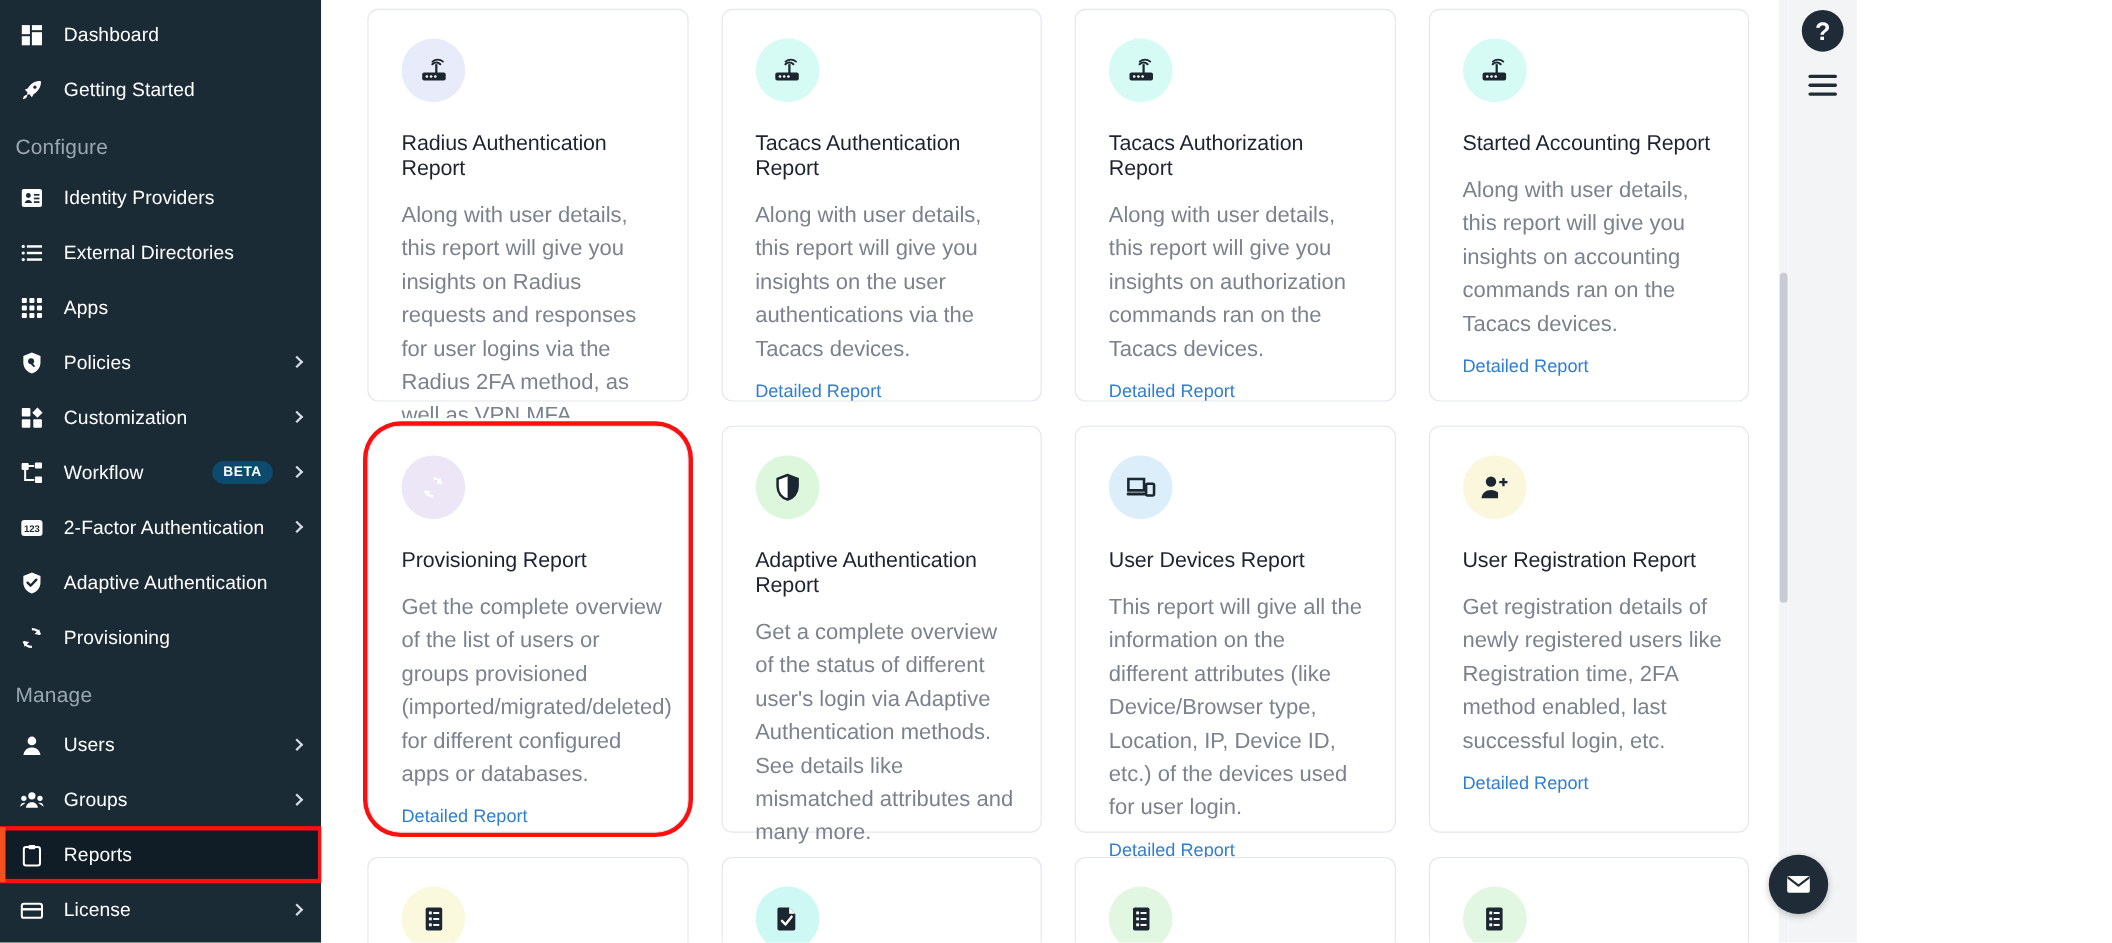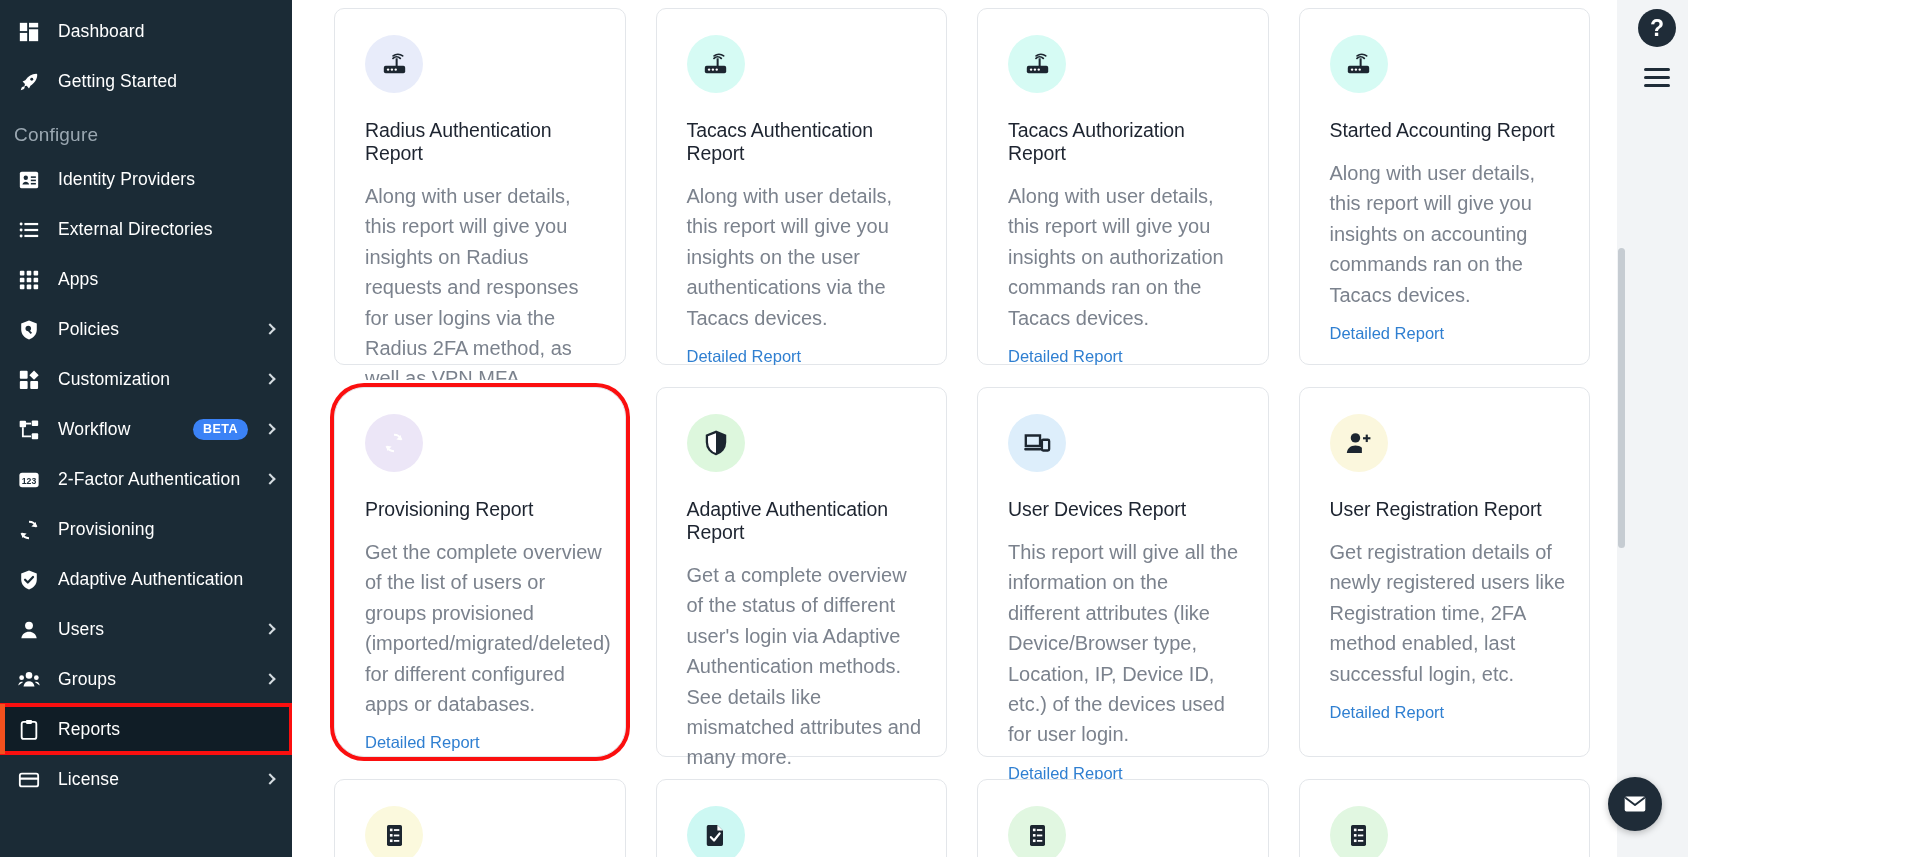--- a/index.html
+++ b/index.html
@@ -46,21 +46,21 @@
     letter-spacing: .2px;
   }
   .chev {
     width: 8px; height: 8px;
     border-right: 2px solid #d6dde2;
     border-top: 2px solid #d6dde2;
     transform: rotate(45deg);
     margin-left: 8px;
   }
   .beta-badge {
-    background: #3b82f6;
+    background: #0c4a6e;
     color: #fff;
     font-size: 12.5px;
     font-weight: bold;
     border-radius: 11px;
     padding: 3px 10px 4px 10px;
     letter-spacing: .5px;
     margin-right: 10px;
   }
   .nav-item.highlighted {
     background: #101d26;
@@ -312,39 +312,40 @@
             <text x="12" y="16" font-size="9.5" font-family="Liberation Sans, sans-serif" text-anchor="middle" fill="#1b2b36" font-weight="bold">123</text>
           </svg>
         </span>
       <span class="nav-label">2-Factor Authentication</span>
 
       <span class="chev"></span>
     </div>
       <div class="nav-item">
       <span class="ico">
           <svg width="22" height="22" viewBox="0 0 24 24">
+            <path d="M12 1.7 3.5 5v6.5c0 5.3 3.7 9.6 8.5 10.8 4.8-1.2 8.5-5.5 8.5-10.8V5z" fill="#ffffff"></path>
+            <path d="M7.7 11.7 10.7 14.7 16.4 8.7" stroke="#1b2b36" stroke-width="2.4" fill="none" stroke-linecap="round" stroke-linejoin="round"></path>
+          </svg>
+        </span>
+      <span class="nav-label">Adaptive Authentication</span>
+
+    </div>
+      <div class="nav-item">
+      <span class="ico">
+          <svg width="22" height="22" viewBox="0 0 24 24">
             <path d="M12 4.2a7.8 7.8 0 0 1 7.2 4.8l2-.9A10 10 0 0 0 12 2v2.2z" fill="#ffffff"></path>
             <path d="M19.4 3.3 20.2 9 14.6 8.1z" fill="#ffffff"></path>
             <path d="M12 19.8A7.8 7.8 0 0 1 4.8 15l-2 .9A10 10 0 0 0 12 22v-2.2z" fill="#ffffff"></path>
             <path d="M4.6 20.7 3.8 15l5.6.9z" fill="#ffffff"></path>
           </svg>
         </span>
       <span class="nav-label">Provisioning</span>
 
     </div>
-      <div class="nav-item">
-      <span class="ico">
-          <svg width="22" height="22" viewBox="0 0 24 24">
-            <path d="M12 1.7 3.5 5v6.5c0 5.3 3.7 9.6 8.5 10.8 4.8-1.2 8.5-5.5 8.5-10.8V5z" fill="#ffffff"></path>
-            <path d="M7.7 11.7 10.7 14.7 16.4 8.7" stroke="#1b2b36" stroke-width="2.4" fill="none" stroke-linecap="round" stroke-linejoin="round"></path>
-          </svg>
-        </span>
-      <span class="nav-label">Adaptive Authentication</span>
-
-    </div>
+      <div class="section-title">Manage</div>
       <div class="nav-item">
       <span class="ico">
           <svg width="22" height="22" viewBox="0 0 24 24">
             <circle cx="12" cy="7.2" r="4.3" fill="#ffffff"></circle>
             <path d="M3.6 21c.7-4.7 4.2-7.2 8.4-7.2s7.7 2.5 8.4 7.2z" fill="#ffffff"></path>
           </svg>
         </span>
       <span class="nav-label">Users</span>
 
       <span class="chev"></span>

